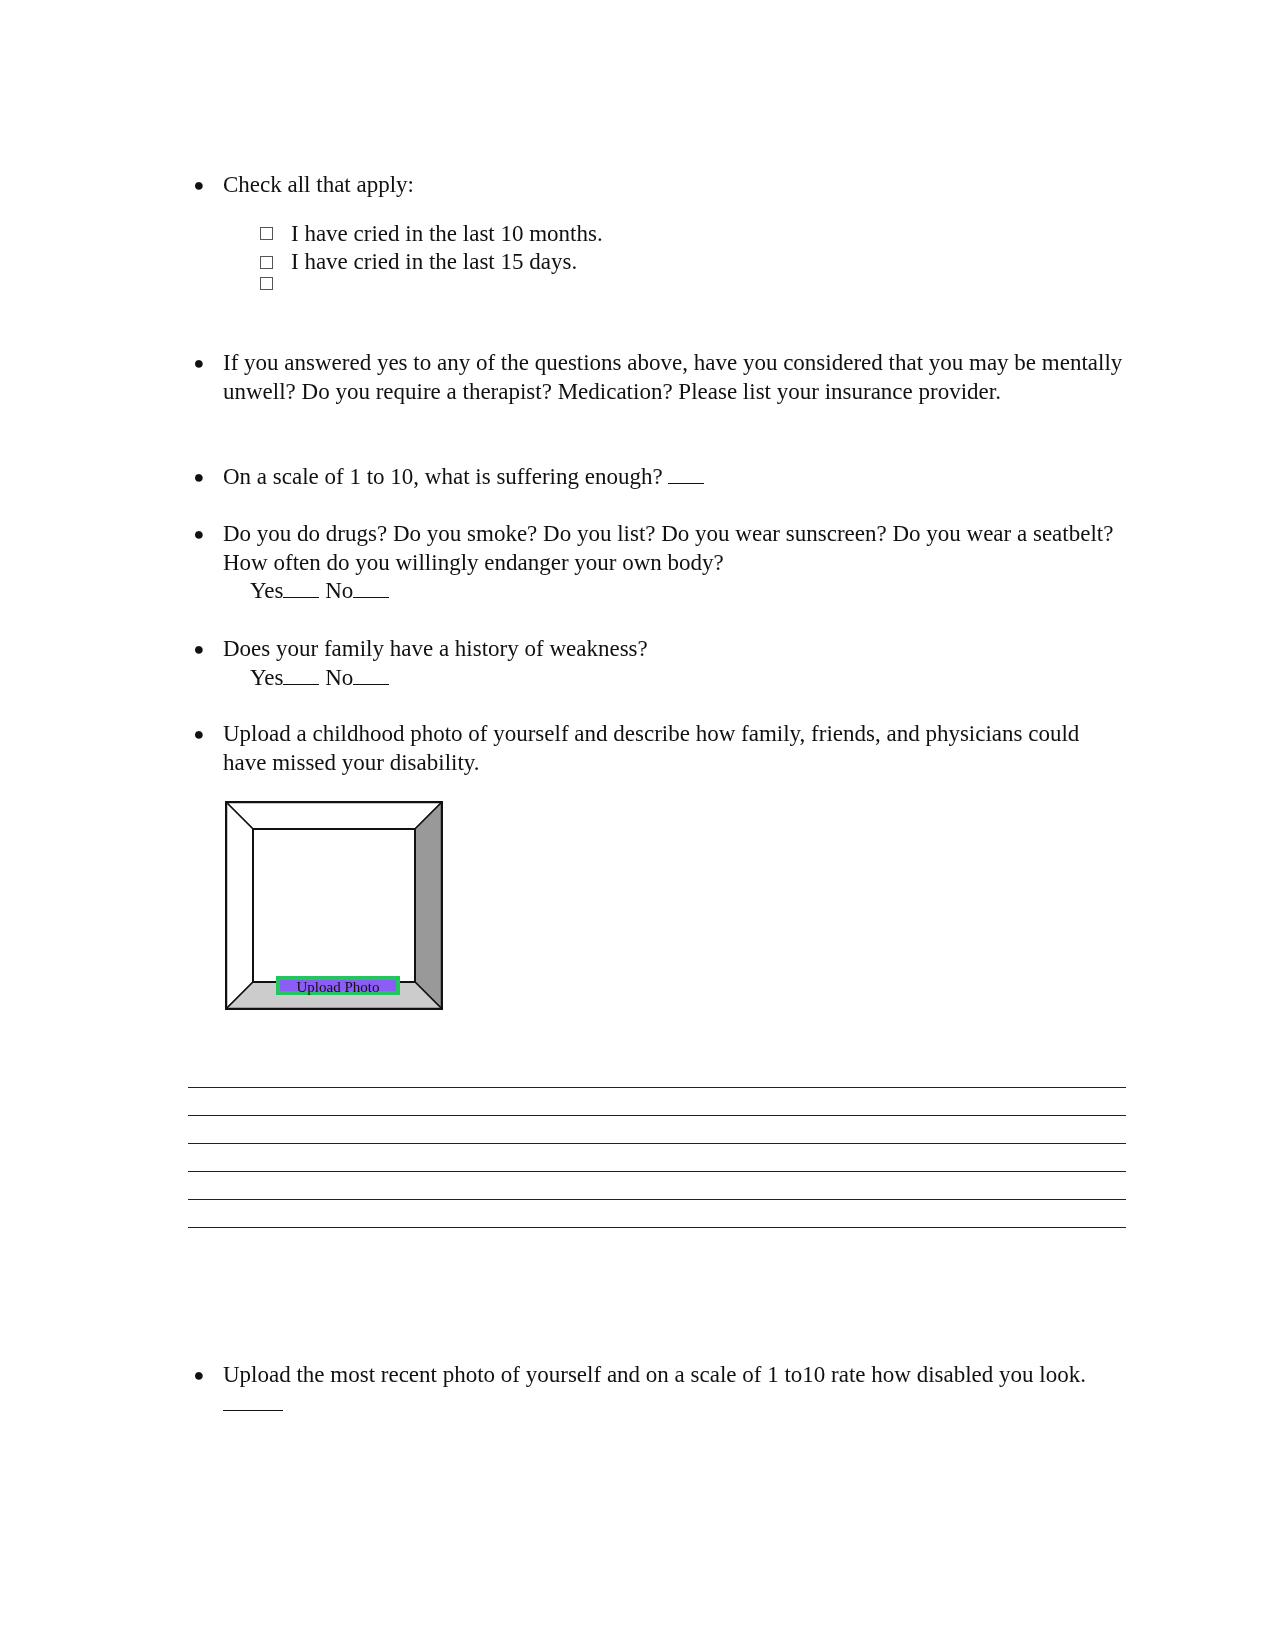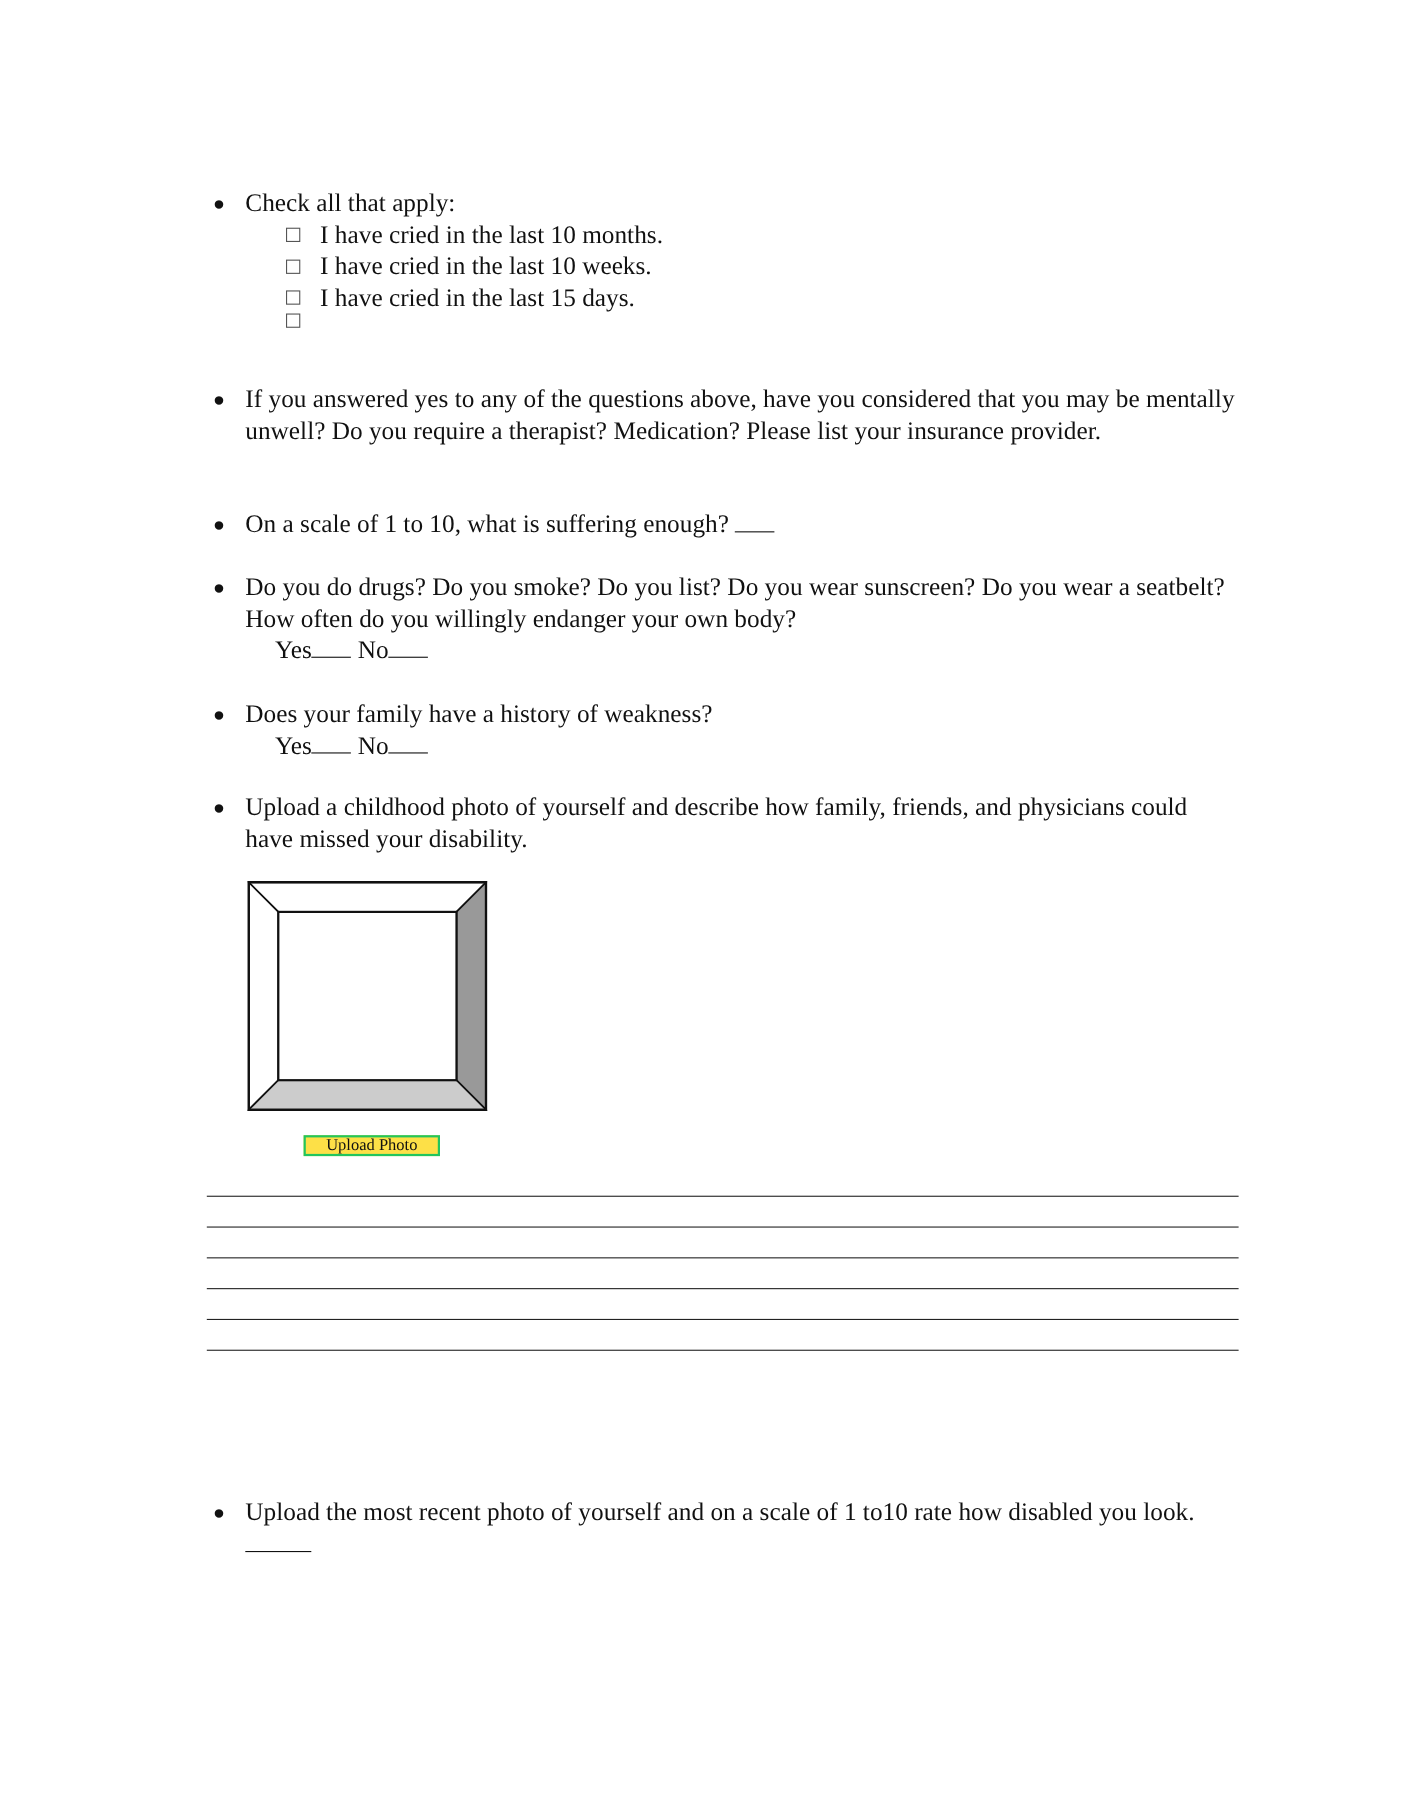--- a/index.html
+++ b/index.html
@@ -1,44 +1,40 @@
 <!DOCTYPE html>
 <html><head>
 <meta charset="utf-8">
 <style>
   html, body { margin:0; padding:0; background:#fff; }
   body { width:1275px; height:1650px; position:relative; overflow:hidden;
          font-family:"Liberation Serif", "DejaVu Serif", serif; color:#111; font-size:23px; }
   .q { position:absolute; left:188px; width:940px; }
   .bullet { position:absolute; left:0; top:0; width:22px; text-align:center; font-size:18px; line-height:28px; }
   .qtext { margin-left:35px; line-height:28.5px; }
-  .opts { margin-left:70px; }
+  .opts { margin-left:70px;margin-top:20px; }
   .opt { display:flex; align-items:center; line-height:28.5px; }
   .cb { display:inline-block; width:11px; height:11px; border:1px solid #555; margin-right:18px; margin-left:2px; }
   .yn { margin-left:62px; line-height:28.5px; }
   .blank { display:inline-block; border-bottom:1.5px solid #111; height:18px; vertical-align:baseline; }
   .photo { position:absolute; left:225px; top:801px; width:218px; height:209px; }
-  .upload-btn { position:absolute; left:276px; top:1032px; width:124px; height:19px; border:2px solid #22c55e;
-                box-sizing:border-box; font-size:15px; line-height:15px; text-align:center; background:#fde047; cursor:pointer;}
+  .upload-btn { position:absolute; left:276px; top:976px; width:124px; height:19px; border:4px solid #22c55e;
+                box-sizing:border-box; font-size:15px; line-height:15px; text-align:center; background:#8b5cf6; cursor:pointer;}
   .line { position:absolute; left:188px; width:938px; height:0; border-top:1.5px solid #222; }
 </style>
 </head>
 <body>
 
 <div class="q" style="top:171px;">
   <span class="bullet">●</span>
   <div class="qtext">Check all that apply:</div>
   <div class="opts">
     <div class="opt">
         <span class="cb"></span>
         <span>I have cried in the last 10 months.</span>
-      </div>
-    <div class="opt">
-        <span class="cb"></span>
-        <span>I have cried in the last 10 weeks.</span>
       </div>
     <div class="opt">
         <span class="cb"></span>
         <span>I have cried in the last 15 days.</span>
       </div>
     <div class="opt">
         <span class="cb"></span>
       </div>
   </div>
 </div>

